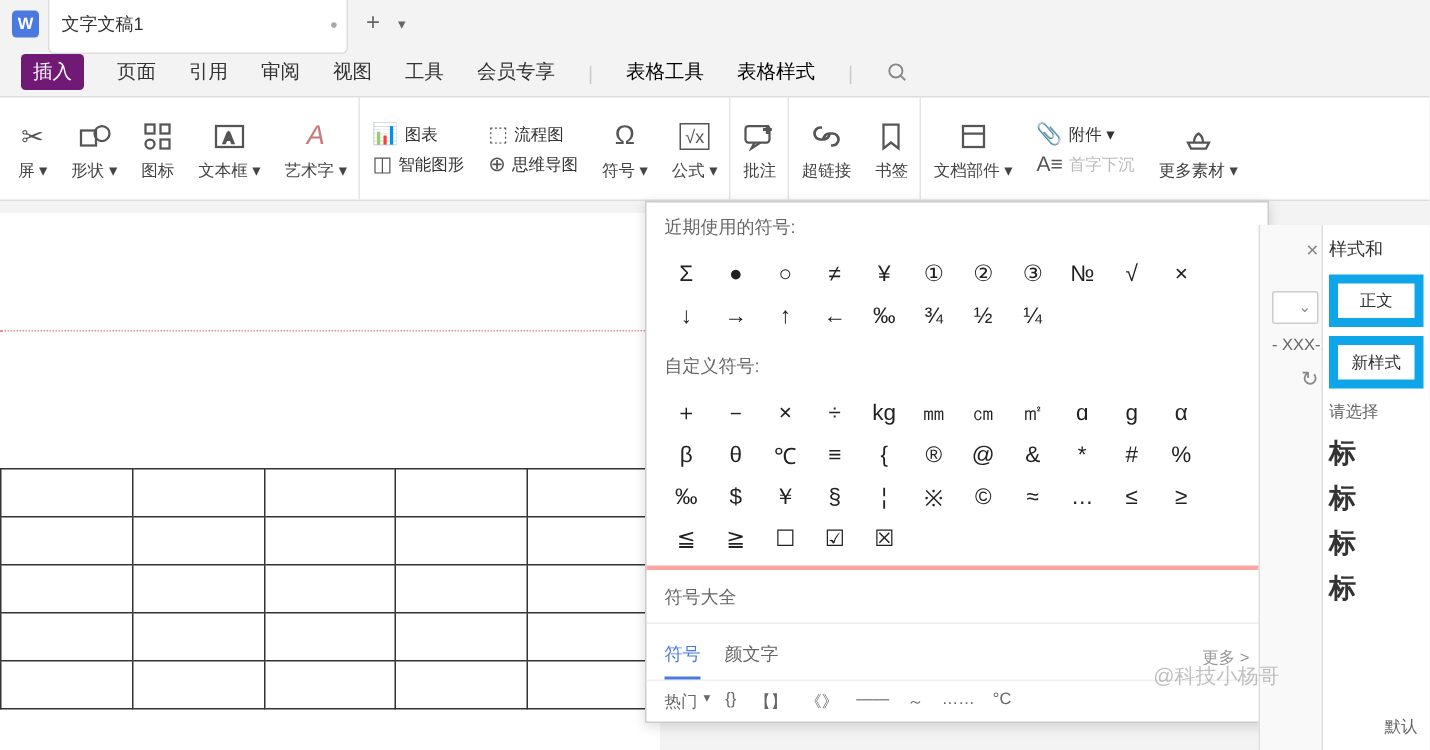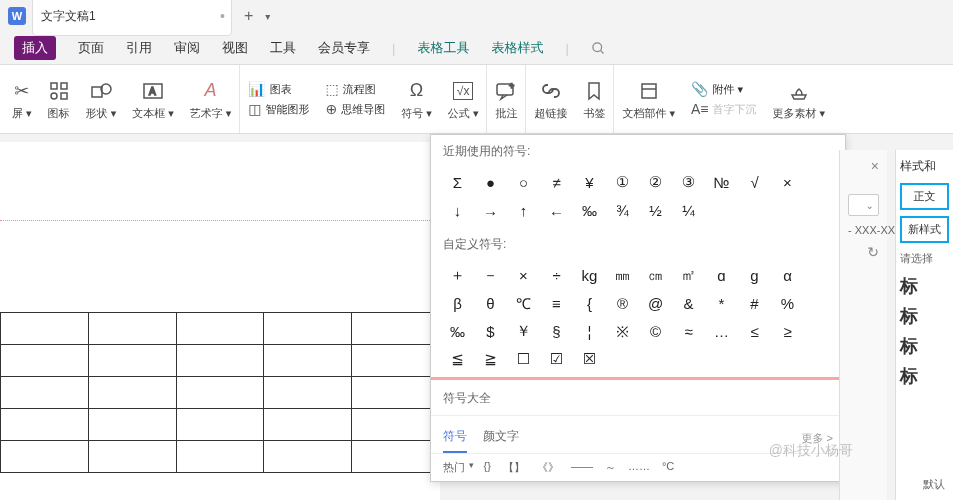--- a/index.html
+++ b/index.html
@@ -6,21 +6,21 @@
 body{background:#f3f3f3;width:953px;height:500px;overflow:hidden;font-size:13px;color:#333}
 .titlebar{height:32px;background:#f3f3f3;display:flex;align-items:center;padding:0 8px;gap:6px}
 .app-icon{width:18px;height:18px;background:#4a7ade;border-radius:3px;color:#fff;display:flex;align-items:center;justify-content:center;font-size:11px;font-weight:bold}
 .doc-tab{background:#fff;border:1px solid #ddd;border-radius:4px;height:40px;display:flex;align-items:center;padding:0 20px 0 8px;font-size:12px;min-width:200px;position:relative}
 .doc-tab .dot{position:absolute;right:6px;color:#aaa;font-size:14px}
 .tab-add{font-size:16px;color:#666;padding:0 6px}
 .tab-more{font-size:10px;color:#666}
 .menubar{height:32px;display:flex;align-items:center;padding:0 14px;gap:22px;font-size:13px}
 .menu-item{color:#333;cursor:pointer}
 .menu-item.active{color:#fff;background:#701a75;padding:3px 8px;border-radius:3px}
-.menu-item.blue{color:#0f766e}
+.menu-item.blue{color:#000000}
 .menu-sep{color:#ccc}
 .search-ic{color:#888;font-size:14px}
 .ribbon{height:70px;background:#fff;border-top:1px solid #ddd;border-bottom:1px solid #ddd;display:flex;align-items:center;padding:0 4px}
 .rgroup{display:flex;flex-direction:column;align-items:center;justify-content:center;padding:0 8px;height:100%;gap:2px;font-size:11px;color:#444;cursor:pointer}
 .rgroup.sep{border-right:1px solid #e5e5e5}
 .rgroup .ic{height:26px;display:flex;align-items:center;justify-content:center;font-size:18px;color:#555}
 .rgroup .lbl{white-space:nowrap}
 .rstack{display:flex;flex-direction:column;gap:4px;padding:0 8px;font-size:11px;justify-content:center;height:100%}
 .rstack-item{display:flex;align-items:center;gap:4px;cursor:pointer;white-space:nowrap}
 .rstack-item .ic{font-size:14px;color:#555}
@@ -37,23 +37,23 @@
 .sp-tab{padding:4px 0 6px;cursor:pointer;color:#666}
 .sp-tab.active{color:#4a7ade;border-bottom:2px solid #4a7ade}
 .sp-more{margin-left:auto;color:#999;font-size:11px;display:flex;align-items:center;gap:2px}
 .sp-bottom{display:flex;align-items:center;padding:6px 12px;font-size:11px;color:#666;gap:10px;border-top:1px solid #eee}
 .sp-bottom .chip{display:flex;gap:4px}
 .right-pane{position:absolute;top:150px;right:66px;width:48px;bottom:0;background:#f9f9f9;border-left:1px solid #ddd;padding:8px;font-size:11px;color:#555}
 .right-pane .x{text-align:right;font-size:14px;color:#888;cursor:pointer;margin-bottom:20px}
 .right-pane .sel{border:1px solid #ccc;height:22px;margin-bottom:8px;border-radius:2px;background:#fff;display:flex;align-items:center;justify-content:flex-end;padding:0 4px;color:#888;font-size:10px}
 .right-pane .txt{font-size:11px;color:#666;white-space:nowrap}
 .right-pane .refresh{font-size:14px;color:#888;text-align:right;margin-top:8px}
-.style-pane{position:absolute;top:150px;right:0;width:58px;bottom:0;background:#fff;border-left:1px solid #ddd;padding:8px 4px;font-size:11px}
+.style-pane{position:absolute;top:150px;right:0;width:72px;bottom:0;background:#fff;border-left:1px solid #ddd;padding:8px 4px;font-size:11px}
 .style-pane .title{font-size:12px;margin-bottom:8px}
-.style-pane .sbox{border:2px solid #0ea5e9;padding:4px;margin-bottom:6px;font-size:11px;text-align:center;cursor:pointer}
+.style-pane .sbox{border:6px solid #0ea5e9;padding:4px;margin-bottom:6px;font-size:11px;text-align:center;cursor:pointer}
 .style-pane .txt2{font-size:11px;color:#666;margin:8px 0}
 .style-pane .h{font-size:18px;font-weight:bold;margin:6px 0;cursor:pointer}
 .footer-txt{position:absolute;bottom:8px;right:8px;font-size:11px;color:#666}
 .watermark{position:absolute;bottom:40px;right:100px;color:rgba(0,0,0,.25);font-size:14px}
 svg{display:inline-block;vertical-align:middle}
 .disabled{color:#bbb}
 </style>
 </head>
 <body>
 
@@ -87,37 +87,37 @@
   </span>
 </div>
 
 <div class="ribbon">
   <div class="rgroup">
       <div class="ic">✂</div>
       <div class="lbl">屏 ▾</div>
     </div>
   <div class="rgroup">
       <div class="ic">
+        <svg width="22" height="20" fill="none" stroke="#555" stroke-width="1.5">
+          <rect x="2" y="6" width="10" height="10"></rect>
+          <circle cx="16" cy="8" r="5"></circle>
+        </svg>
+      </div>
+      <div class="lbl">形状 ▾</div>
+    </div>
+  <div class="rgroup">
+      <div class="ic">
         <svg width="20" height="20" fill="none" stroke="#555" stroke-width="1.5">
           <rect x="2" y="2" width="6" height="6"></rect>
           <rect x="12" y="2" width="6" height="6"></rect>
           <circle cx="5" cy="15" r="3"></circle>
           <rect x="12" y="12" width="6" height="6"></rect>
         </svg>
       </div>
       <div class="lbl">图标</div>
-    </div>
-  <div class="rgroup">
-      <div class="ic">
-        <svg width="22" height="20" fill="none" stroke="#555" stroke-width="1.5">
-          <rect x="2" y="6" width="10" height="10"></rect>
-          <circle cx="16" cy="8" r="5"></circle>
-        </svg>
-      </div>
-      <div class="lbl">形状 ▾</div>
     </div>
   <div class="rgroup">
       <div class="ic">
         <svg width="22" height="20" fill="none" stroke="#555" stroke-width="1.5">
           <rect x="2" y="3" width="18" height="14"></rect>
           <text x="7" y="14" font-size="10" fill="#555">A</text>
         </svg>
       </div>
       <div class="lbl">文本框 ▾</div>
     </div>

